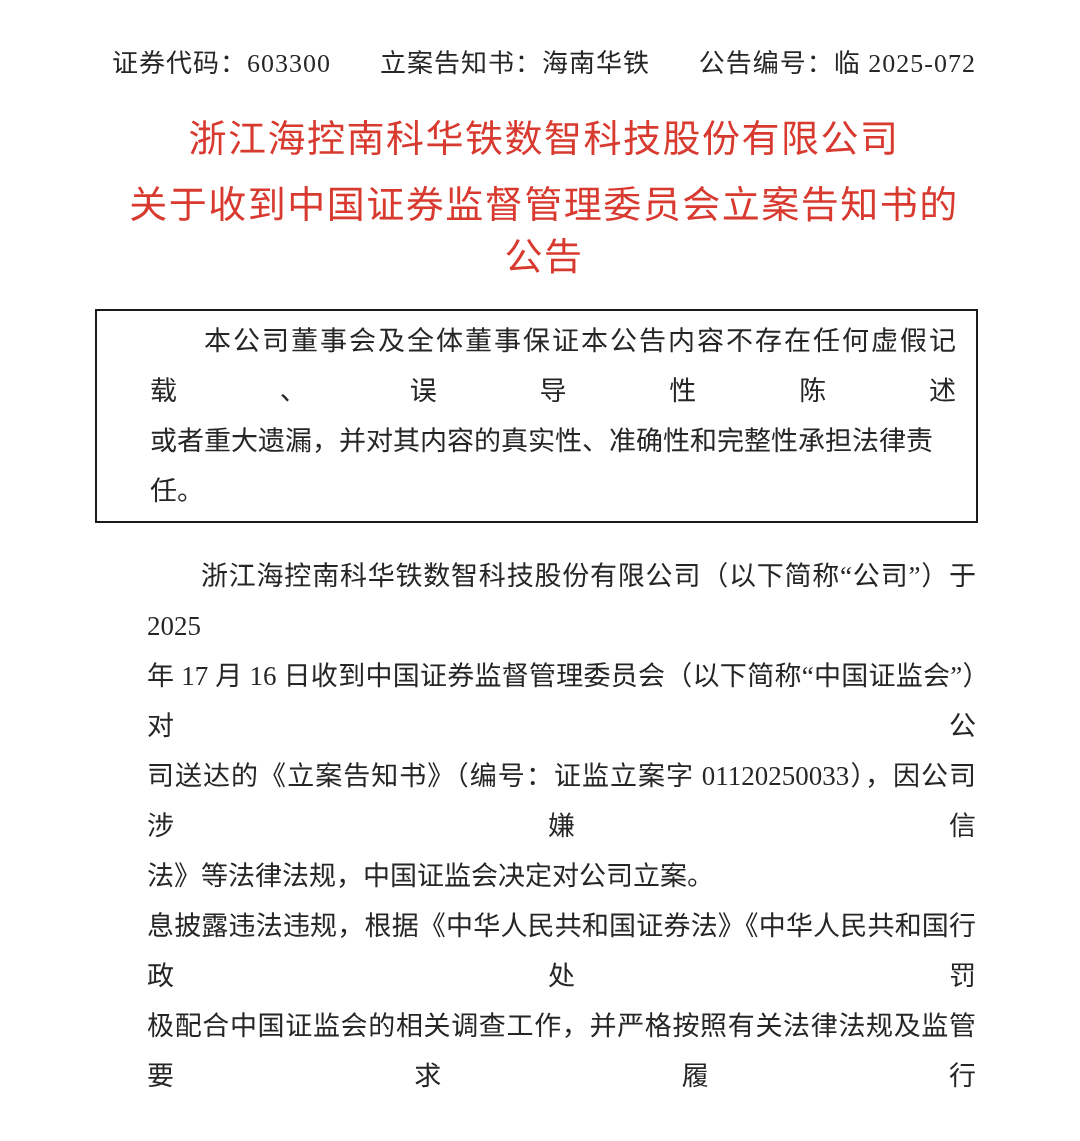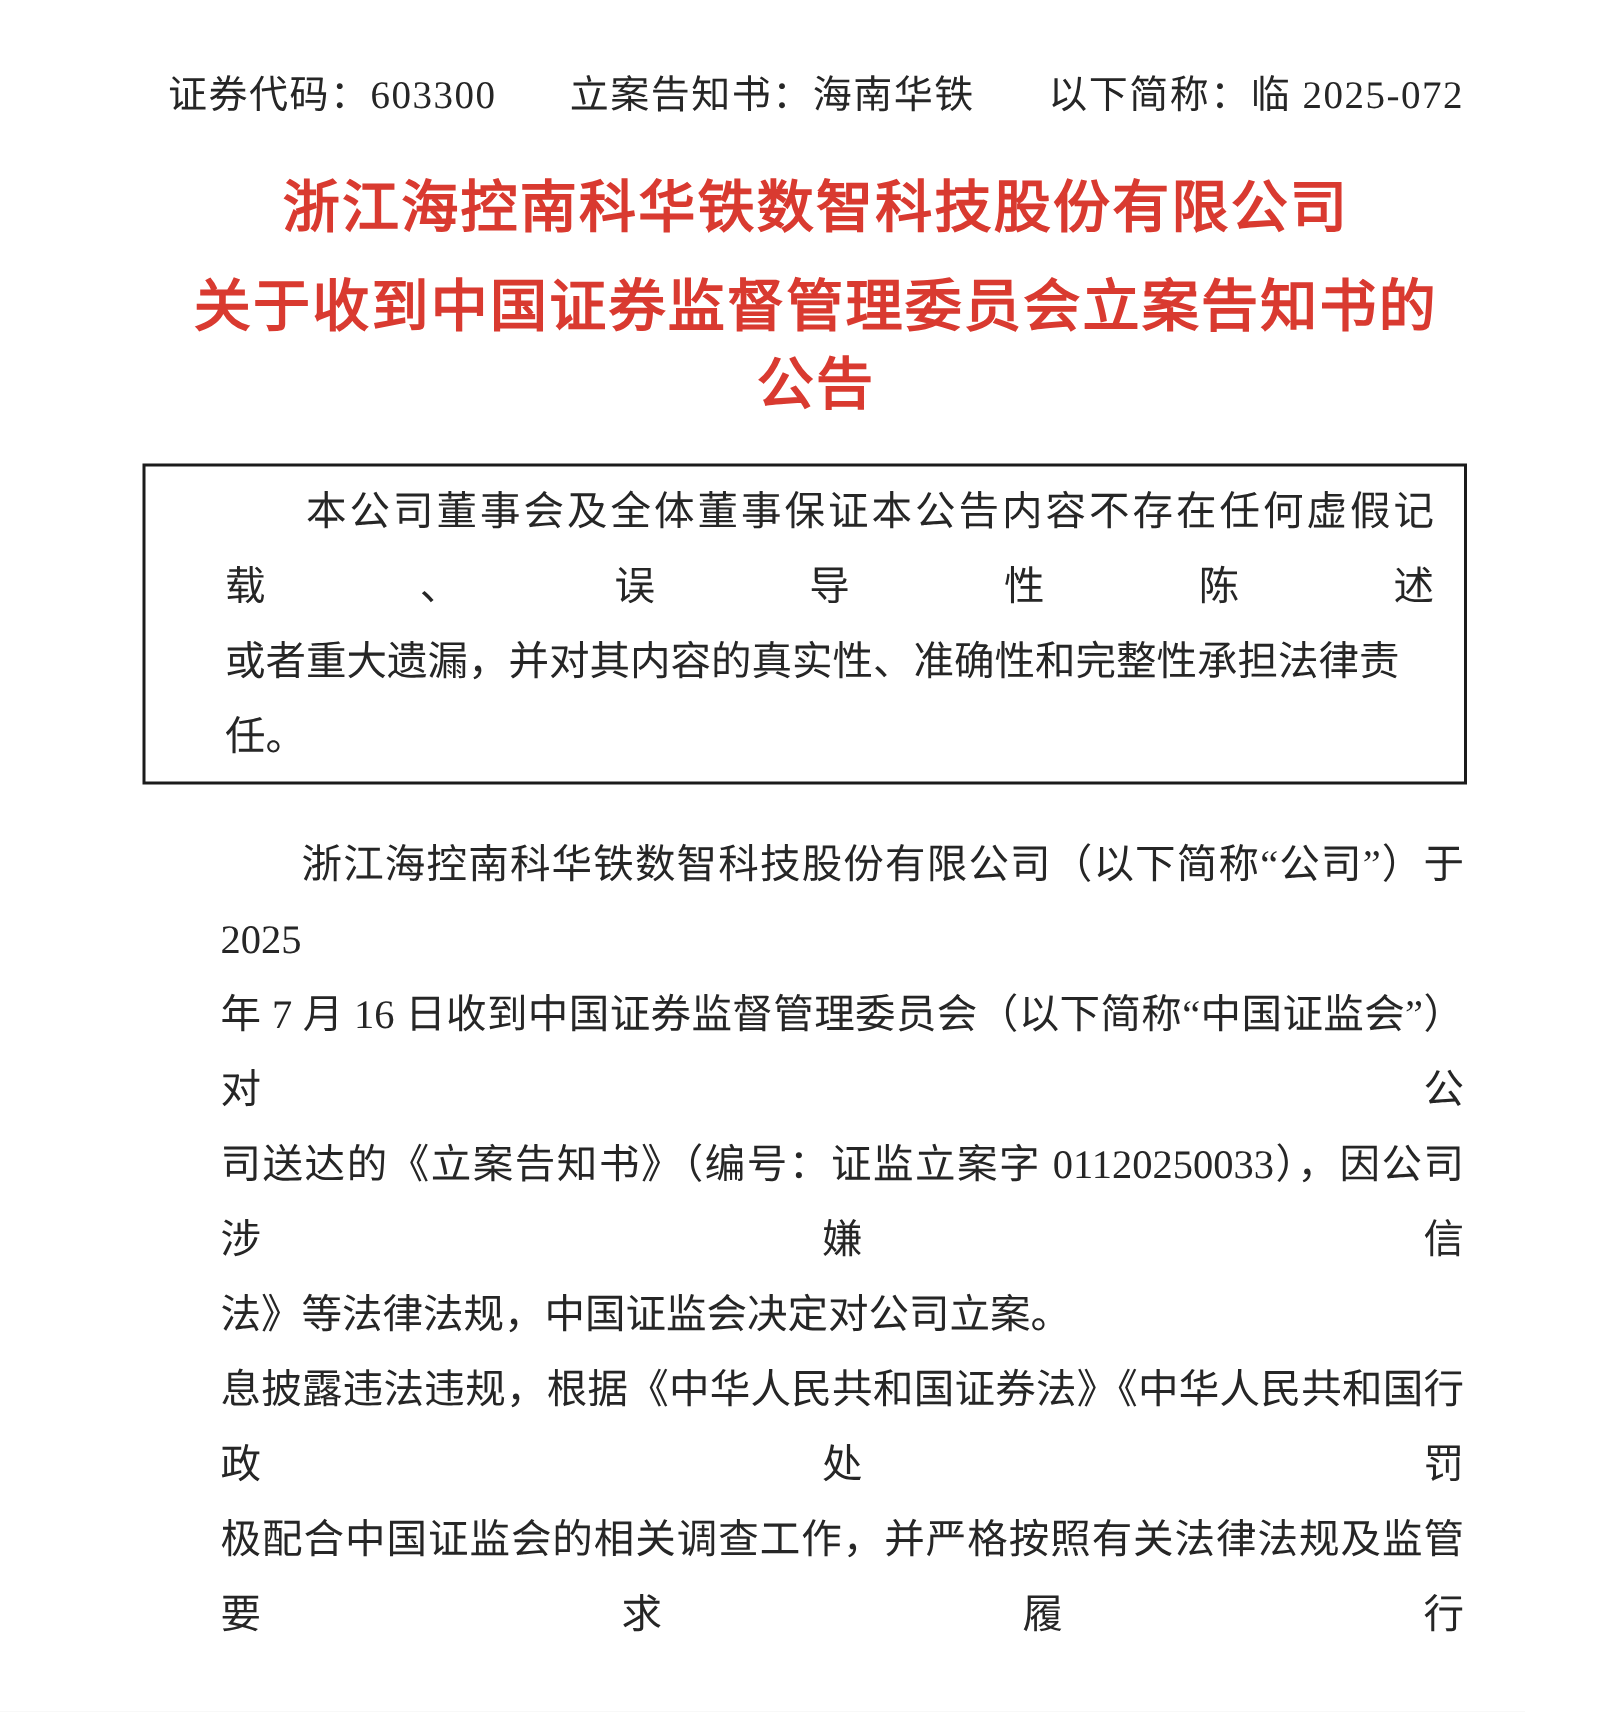--- a/index.html
+++ b/index.html
@@ -25,21 +25,21 @@
   .doc-header {
     display: flex;
     justify-content: space-between;
     align-items: flex-end;
     font-size: 26px;
     letter-spacing: 1px;
     white-space: nowrap;
   }
   .title {
     font-family: "Liberation Sans", "DejaVu Sans", sans-serif;
-    font-weight: 700;
+    font-weight: 400;
     color: var(--title-red);
     text-align: center;
     font-size: 38px;
     letter-spacing: 1.5px;
     line-height: 52px;
   }
   .title-1 { margin-top: 34px; }
   .title-2 { margin-top: 14px; }
   .disclaimer-box {
     border: 2px solid var(--border-color);
@@ -60,34 +60,34 @@
 </style>
 </head>
 <body>
 
 <div class="page">
   <div class="content">
 
     <div class="doc-header">
       <div><span>证券代码：</span><span>603300</span></div>
       <div><span>立案告知书：</span><span>海南华铁</span></div>
-      <div><span>以下简称：</span><span>临 2025-072</span></div>
+      <div><span>公告编号：</span><span>临 2025-072</span></div>
     </div>
 
     <div class="title title-1">浙江海控南科华铁数智科技股份有限公司</div>
     <div class="title title-2">关于收到中国证券监督管理委员会立案告知书的公告</div>
 
     <div class="disclaimer-box">
       <div class="line ind jl">本公司董事会及全体董事保证本公告内容不存在任何虚假记载、误导性陈述</div>
       <div class="line">或者重大遗漏，并对其内容的真实性、准确性和完整性承担法律责任。</div>
     </div>
 
     <div class="body-text">
       <div class="line ind jl">浙江海控南科华铁数智科技股份有限公司（以下简称“公司”）于 2025</div>
-      <div class="line jl">年 7 月 16 日收到中国证券监督管理委员会（以下简称“中国证监会”）对公</div>
+      <div class="line jl">年 17 月 16 日收到中国证券监督管理委员会（以下简称“中国证监会”）对公</div>
       <div class="line jl">司送达的《立案告知书》（编号：证监立案字 01120250033），因公司涉嫌信</div>
       <div class="line">法》等法律法规，中国证监会决定对公司立案。</div>
       <div class="line jl">息披露违法违规，根据《中华人民共和国证券法》《中华人民共和国行政处罚</div>
 
       <div class="line jl">极配合中国证监会的相关调查工作，并严格按照有关法律法规及监管要求履行</div>
 
     </div>
 
   </div>
 </div>

